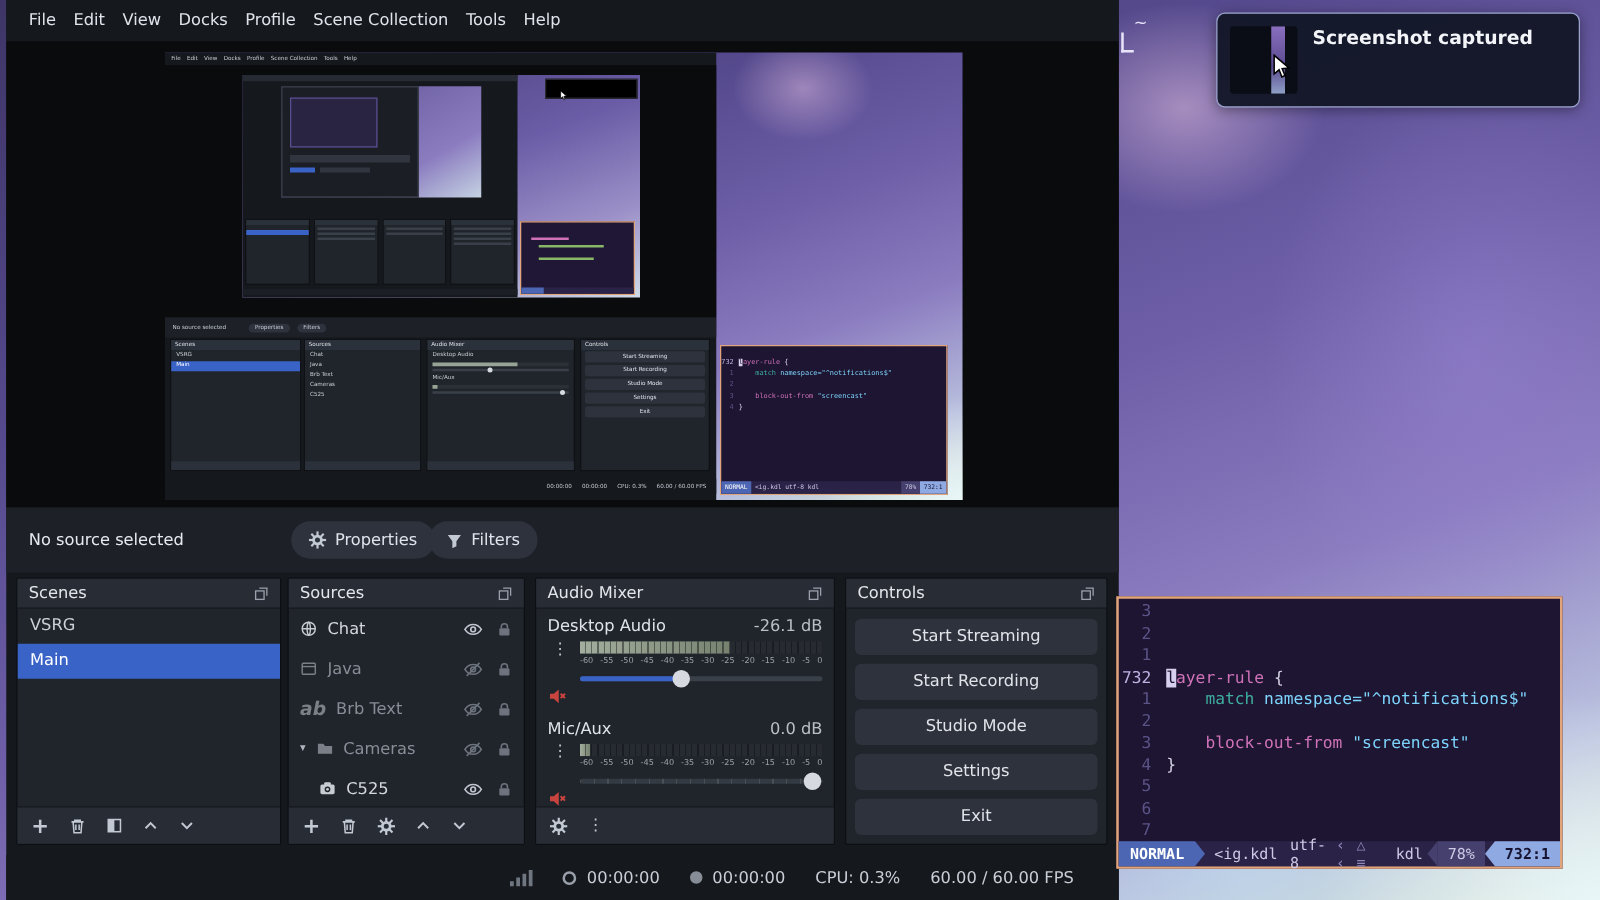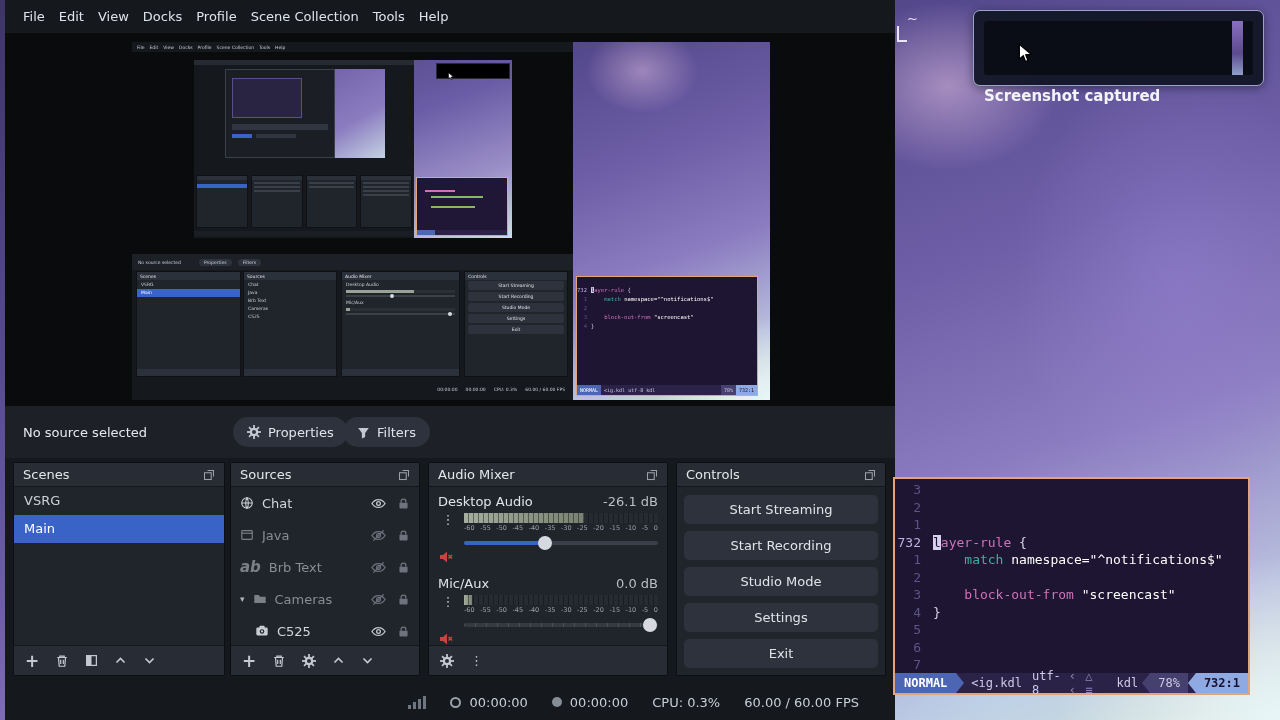--- a/index.html
+++ b/index.html
@@ -171,38 +171,38 @@
   .ring { width:11px; height:11px; border:2px solid #9aa0aa; border-radius:50%; }
   .dot { width:10px; height:10px; background:#878d96; border-radius:50%; }
   .bars { display:flex; align-items:flex-end; gap:2px; height:13px; }
   .bars i { display:block; width:3px; background:#6f7680; }
   .bars i:nth-child(1){height:4px} .bars i:nth-child(2){height:7px}
   .bars i:nth-child(3){height:10px} .bars i:nth-child(4){height:13px}
 
   
   .notification { left:973px; top:10px; width:291px; height:76px; background:rgba(19,23,40,.96);
     border:1px solid #9aa3cc; border-radius:7px; display:flex; gap:12px; padding:10px;
-    box-shadow:0 2px 10px rgba(0,0,0,.4); cursor:pointer;flex-direction:column; }
+    box-shadow:0 2px 10px rgba(0,0,0,.4); cursor:pointer; }
   .notif-thumb { flex:0 0 54px; background:#0a0d16; border-radius:3px; position:relative; overflow:hidden; }
   .notif-thumb .stripe { position:absolute; right:10px; top:0; width:11px; height:100%;
     background:linear-gradient(180deg,#8a6fc0,#5b4a8f 60%,#8fa0c8); }
   .notif-title { font-size:15px; font-weight:bold; color:#f2f4f8; margin-bottom:4px; }
   .notif-body { font-size:13px; color:#c6cddd; line-height:1.45; }
 
   
   .editor { left:893px; top:477px; width:357px; height:218px; background:#1d1531;
     border:2px solid #e2a57b; font-family:"DejaVu Sans Mono","Liberation Mono",monospace; }
   .ed-body { height:194px; padding-top:2px; overflow:hidden; }
   .ed-row { height:17.5px; line-height:17.5px; font-size:13px; white-space:pre; display:flex; }
   .gut { flex:0 0 38px; text-align:right; padding-right:12px; color:#5c5488; }
   .gut.cur { color:#beb3e4; }
   .code { white-space:pre; color:#d8d4e8; }
   .tok-kw { color:#d072b8; }
   .tok-fn { color:#3fae9f; }
-  .tok-str { color:#ffffff; }
+  .tok-str { color:#7dd3fc; }
   .cursor-block { background:#d7d0ee; color:#1d1531; }
   .ed-status { height:20px; background:#2b2347; display:flex; align-items:center; font-size:12px;
     color:#cfc9e6; }
   .seg-mode { background:#4d66b3; color:#fff; font-weight:bold; padding:0 9px; height:20px;
     line-height:20px; }
   .arr-r { width:0; height:0; border-top:10px solid transparent; border-bottom:10px solid transparent;
     border-left:8px solid #4d66b3; margin-right:7px; }
   .ed-file { margin-right:10px; }
   .ed-enc { margin-right:8px; }
   .ed-glyphs { color:#8f86b8; margin-right:8px; letter-spacing:1px; }

